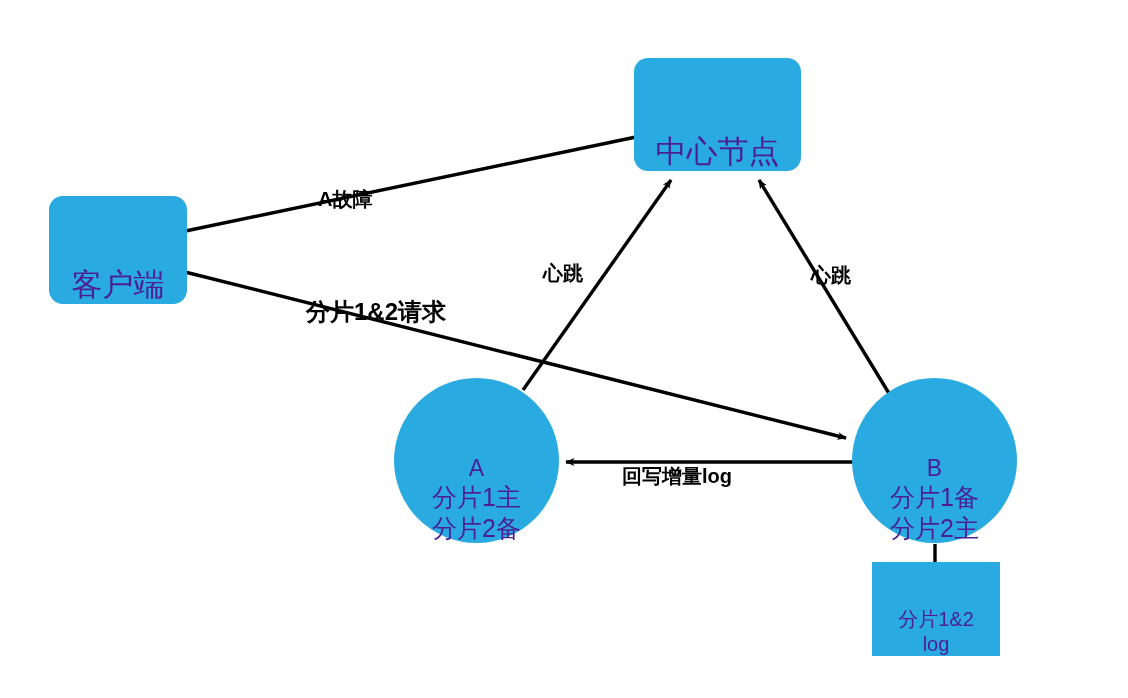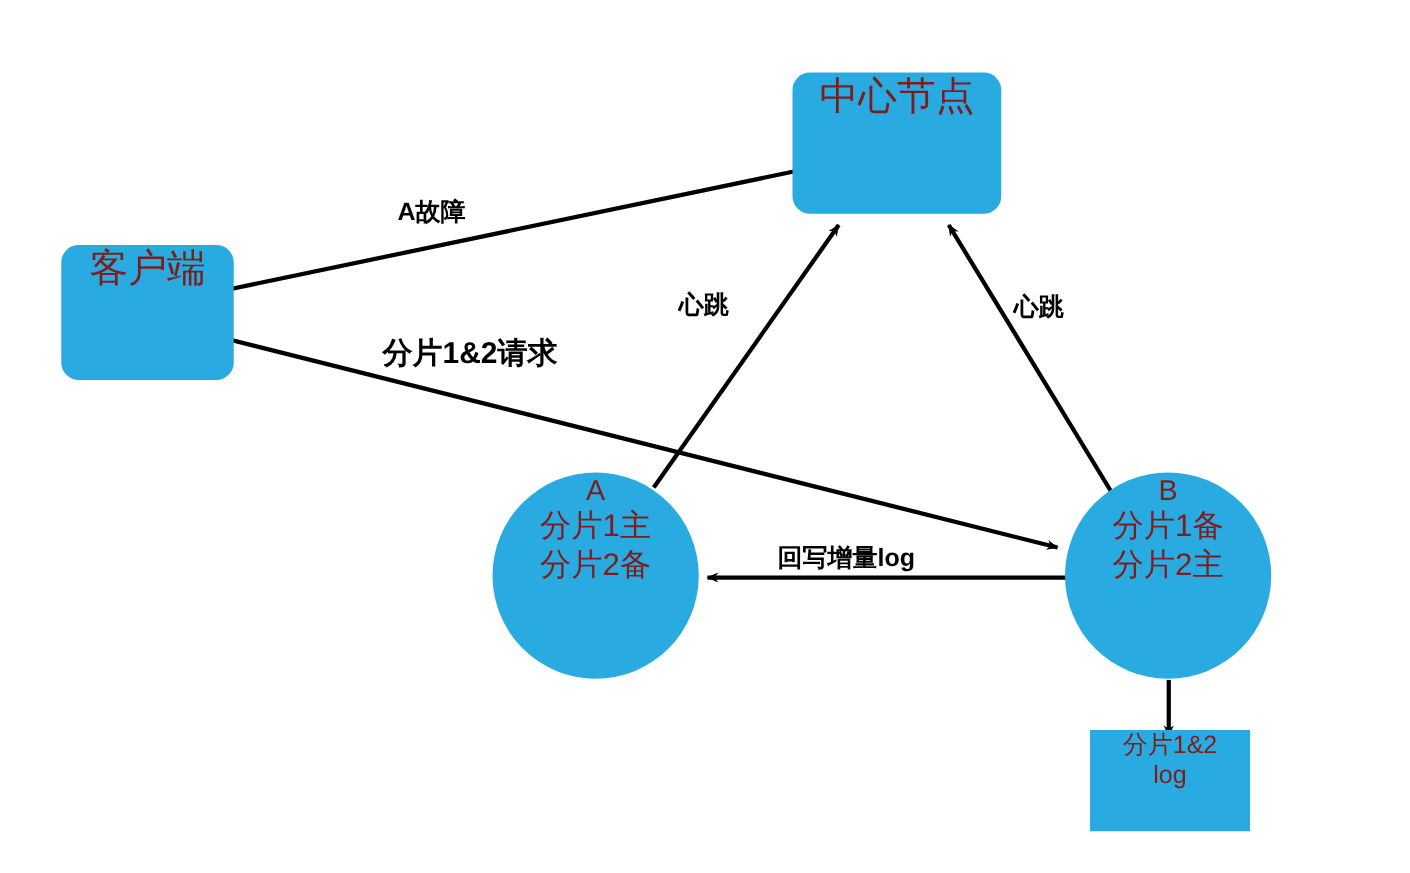--- a/index.html
+++ b/index.html
@@ -21,25 +21,25 @@
     position: absolute;
     left: 0;
     top: 0;
     width: 1128px;
     height: 698px;
   }
   .node {
     position: absolute;
     box-sizing: border-box;
     background: #29ABE2;
-    color: #7f1d1d;
+    color: #4c1d95;
     display: flex;
     flex-direction: column;
     align-items: center;
-    justify-content: flex-start;
+    justify-content: flex-end;
     text-align: center;
     line-height: 1.22;
     z-index: 3;
   }
   .node-rect-round {
     border-radius: 14px;
   }
   .node-rect {
     border-radius: 0;
   }
@@ -74,36 +74,37 @@
   }
   .n-b {
     left: 852px;
     top: 378px;
     width: 165px;
     height: 165px;
     font-size: 25px;
   }
   .n-log {
     left: 872px;
-    top: 584px;
+    top: 562px;
     width: 128px;
-    height: 81px;
+    height: 94px;
     font-size: 20px;
   }
   .n-a .line:first-child,
   .n-b .line:first-child {
     font-size: 23px;
   }
   .edge-label {
     position: absolute;
     color: #000000;
     font-weight: bold;
     white-space: nowrap;
     z-index: 4;
     background: transparent;
+    margin-top: 30px;
   }
   .lbl-a-fault   { left: 318px; top: 156px; font-size: 20px; }
   .lbl-shard-req { left: 306px; top: 266px; font-size: 24px; }
   .lbl-hb-a      { left: 543px; top: 230px; font-size: 20px; }
   .lbl-hb-b      { left: 811px; top: 232px; font-size: 20px; }
   .lbl-writeback { left: 622px; top: 433px; font-size: 20px; }
 </style>
 </head>
 <body>
 

